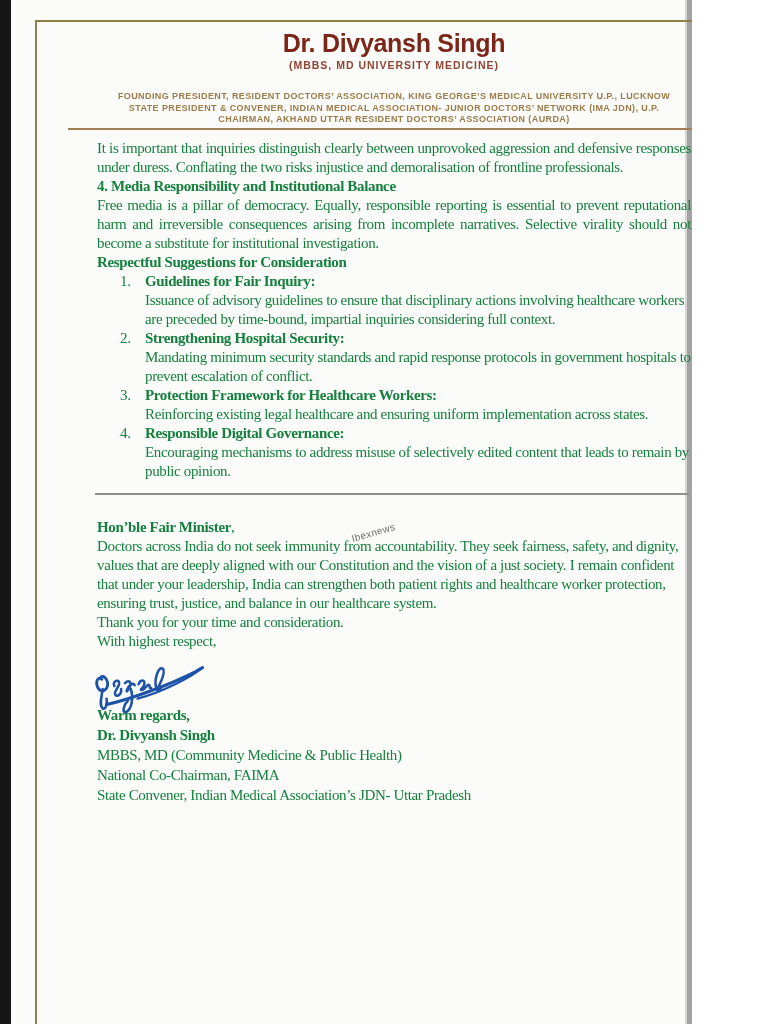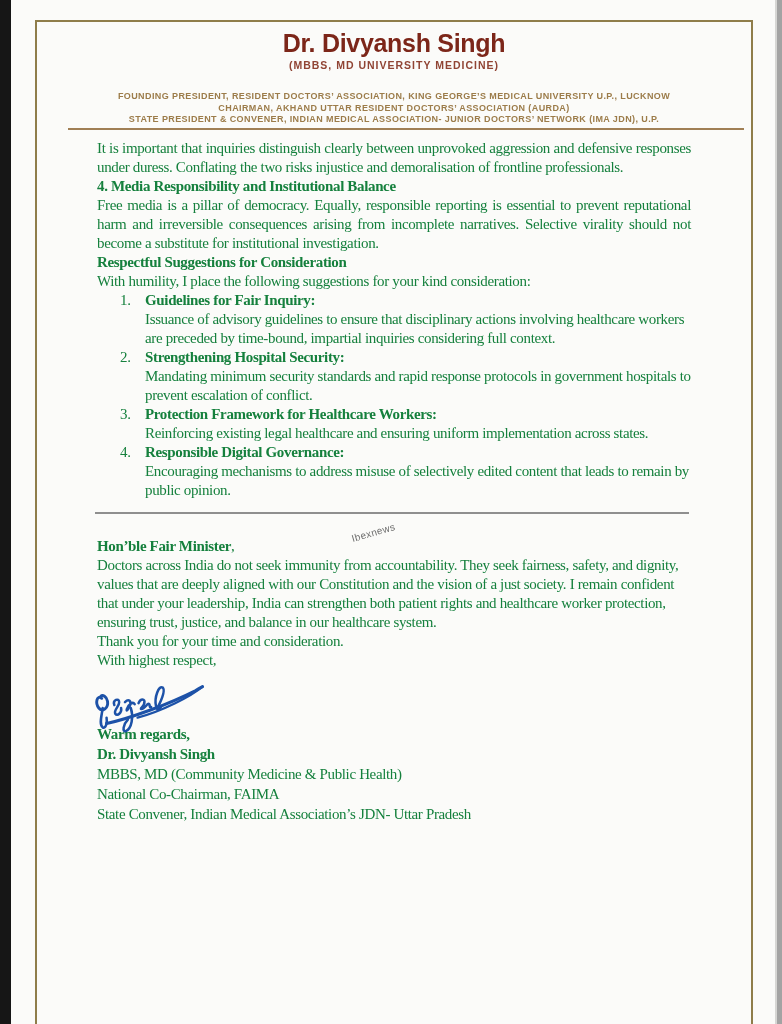--- a/index.html
+++ b/index.html
@@ -1,18 +1,18 @@
 <!DOCTYPE html>
 <html><head>
 <meta charset="utf-8">
 <style>
   html,body{margin:0;padding:0;}
   .page{
     position:relative;
-    width:782px;height:1024px;
+    width:692px;height:1024px;
     background:#fbfbf9;
     overflow:hidden;
     font-family:"Liberation Serif", serif;
   }
   
   .photo-strip-left{position:absolute;left:0;top:0;width:11px;height:1024px;background:#161616;}
   .photo-band-right{position:absolute;right:0;top:0;width:5px;height:1024px;background:#a3a3a3;}
   .photo-band-right2{position:absolute;right:5px;top:0;width:2px;height:1024px;background:#d6d6d4;}
   
   .frame-top{position:absolute;left:35px;top:20px;width:718px;height:2px;background:#8f7d4a;}
@@ -67,36 +67,35 @@
 
   <div class="frame-top"></div>
   <div class="frame-left"></div>
   <div class="frame-right"></div>
 
   <div class="header">
     <div class="doc-title">Dr. Divyansh Singh</div>
     <div class="doc-degree">(MBBS, MD UNIVERSITY MEDICINE)</div>
     <div class="credentials">
       <div>FOUNDING PRESIDENT, RESIDENT DOCTORS’ ASSOCIATION, KING GEORGE’S MEDICAL UNIVERSITY U.P., LUCKNOW</div>
+      <div>STATE PRESIDENT &amp; CONVENER, INDIAN MEDICAL ASSOCIATION- JUNIOR DOCTORS’ NETWORK (IMA JDN), U.P.</div>
       <div>CHAIRMAN, AKHAND UTTAR RESIDENT DOCTORS’ ASSOCIATION (AURDA)</div>
-      <div>STATE PRESIDENT &amp; CONVENER, INDIAN MEDICAL ASSOCIATION- JUNIOR DOCTORS’ NETWORK (IMA JDN), U.P.</div>
     </div>
   </div>
   <div class="header-rule"></div>
 
   <div class="bodytext">
 
     <p class="justify mb15">It is important that inquiries distinguish clearly between unprovoked aggression and defensive responses under duress. Conflating the two risks injustice and demoralisation of frontline professionals.</p>
 
     <p class="b">4. Media Responsibility and Institutional Balance</p>
     <p class="justify mb16">Free media is a pillar of democracy. Equally, responsible reporting is essential to prevent reputational harm and irreversible consequences arising from incomplete narratives. Selective virality should not become a substitute for institutional investigation.</p>
 
     <p class="b mb20">Respectful Suggestions for Consideration</p>
 
-    <p class="mb18">With humility, I place the following suggestions for your kind consideration:</p>
 
     <div class="sug-list">
       <div class="sug-item">
         <span class="sug-num">1.</span>
         <div class="sug-body">
           <div class="sug-title">Guidelines for Fair Inquiry:</div>
           <div class="sug-text">Issuance of advisory guidelines to ensure that disciplinary actions involving healthcare workers are preceded by time-bound, impartial inquiries considering full context.</div>
         </div>
       </div>
       <div class="sug-item">

